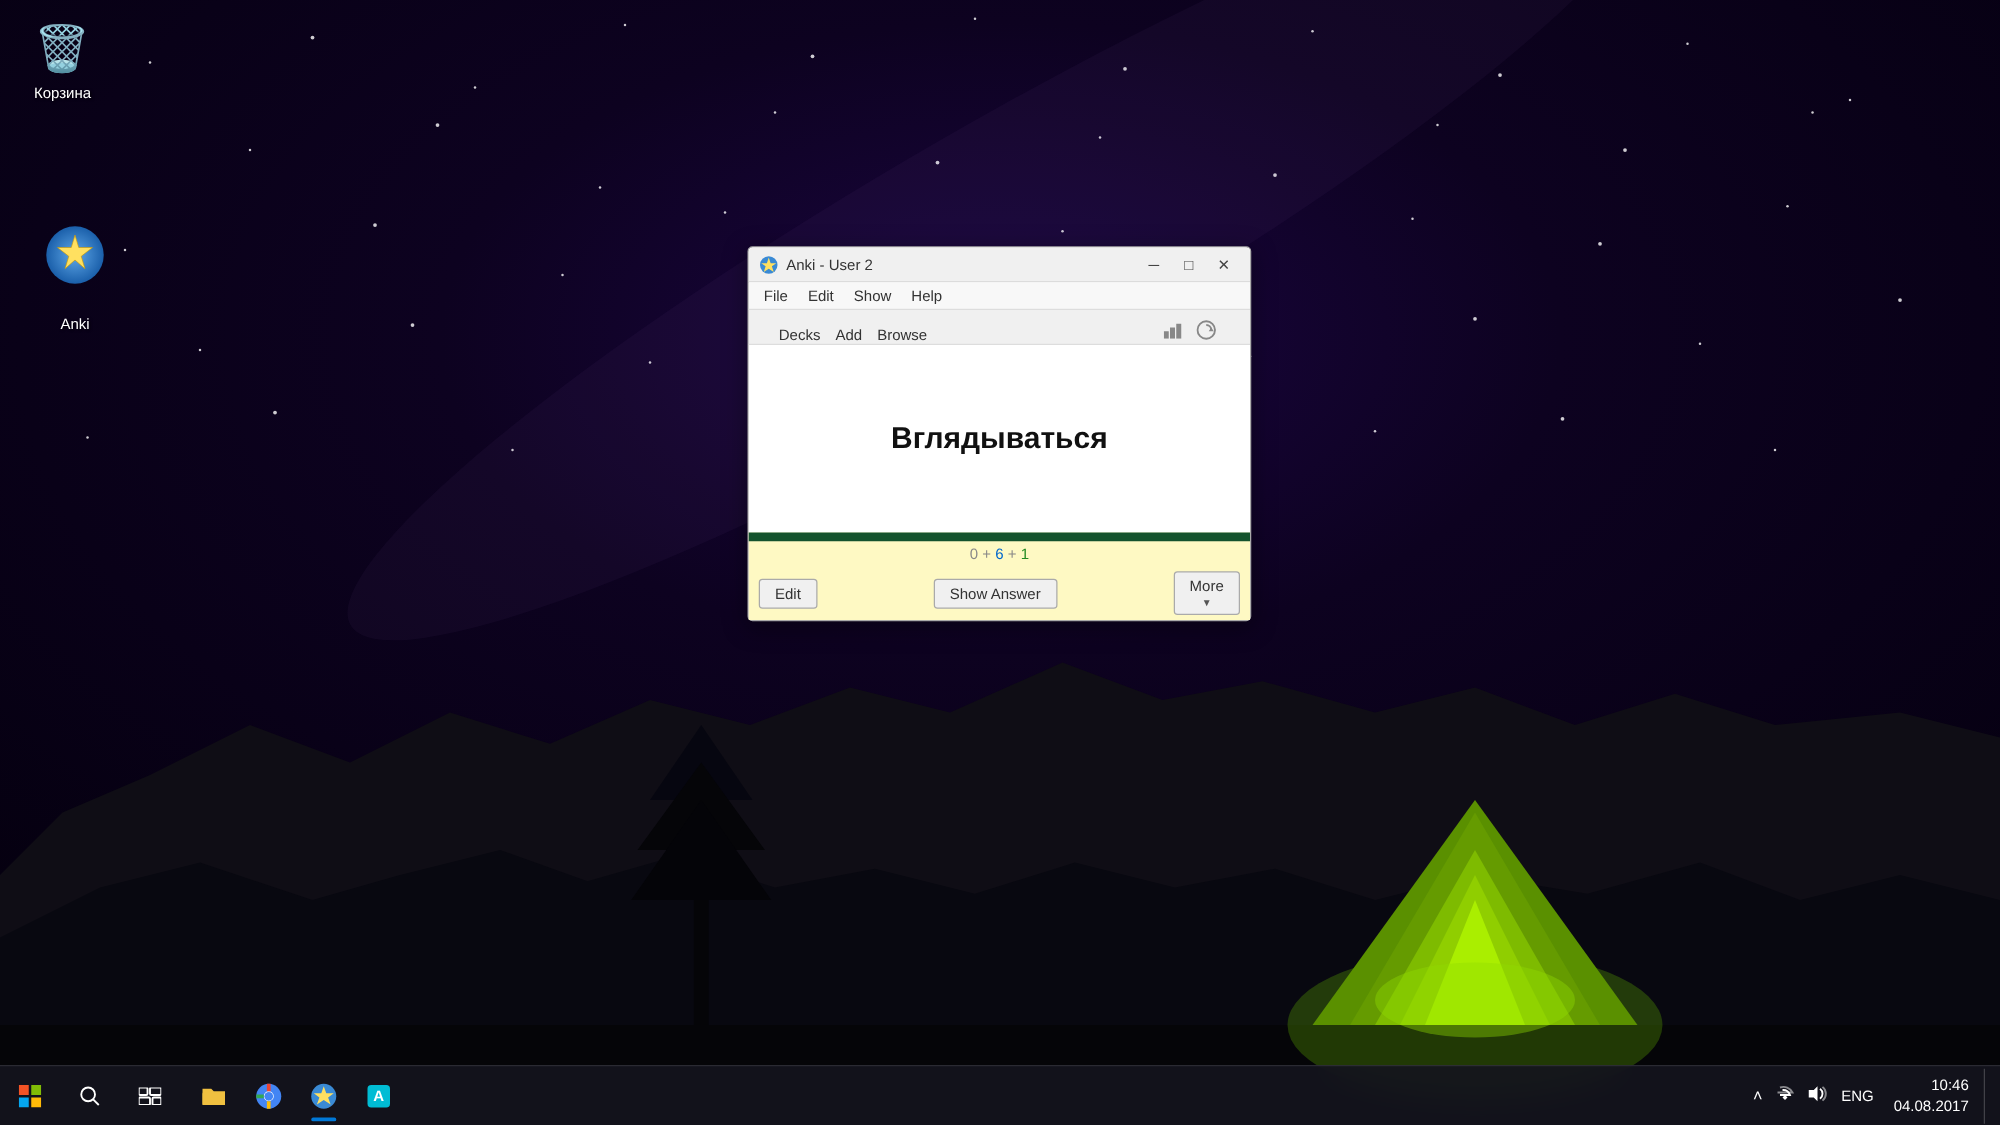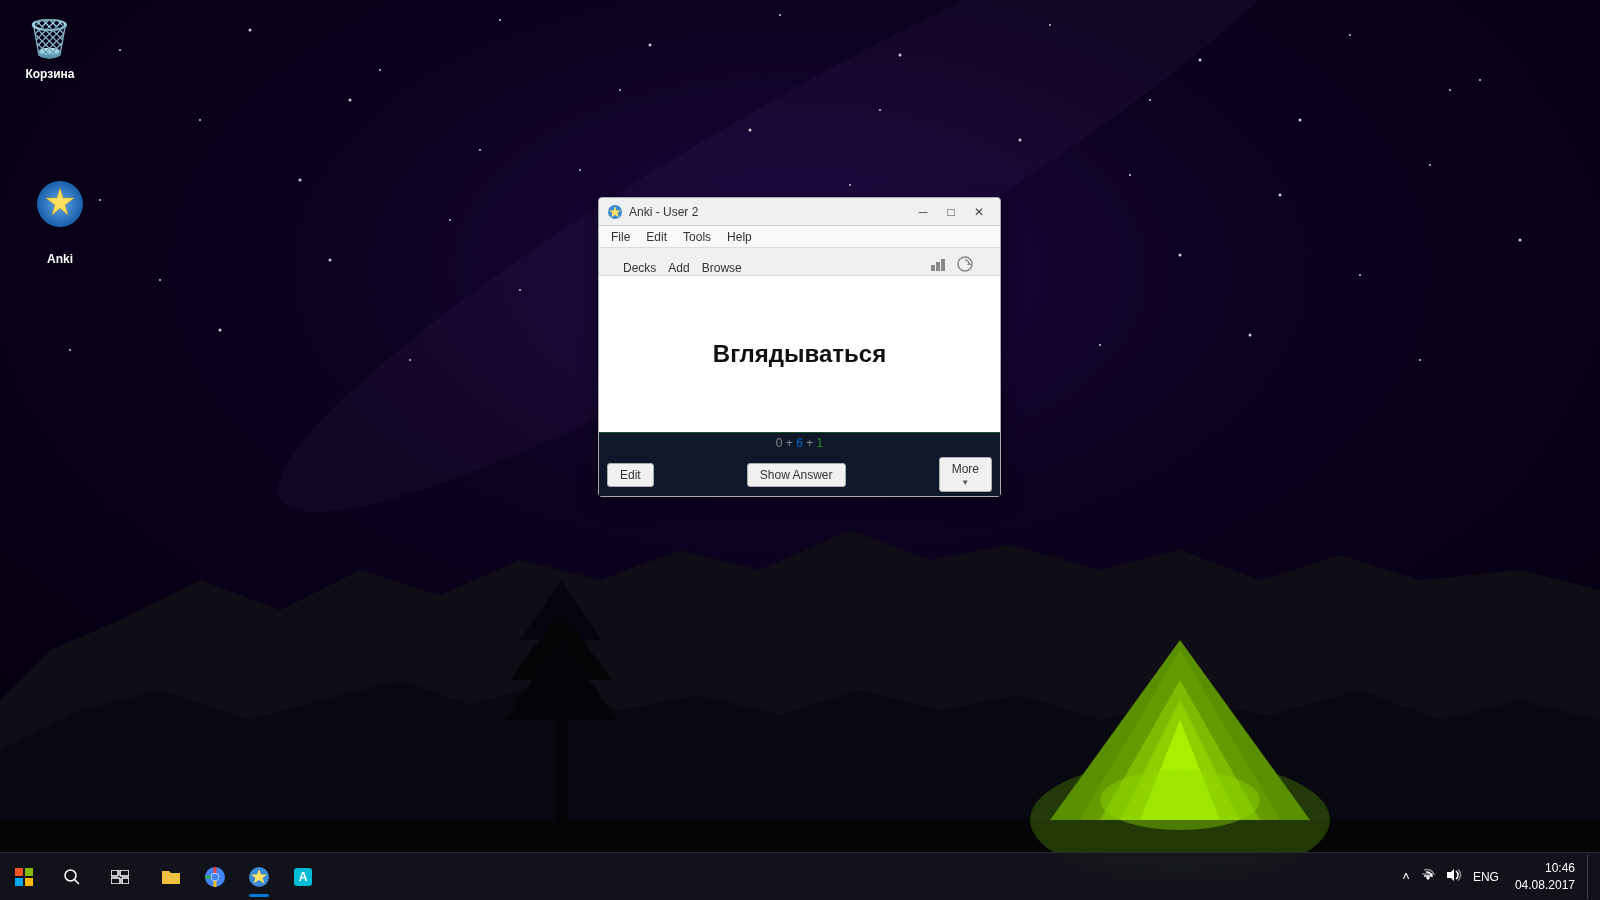--- a/index.html
+++ b/index.html
@@ -45,21 +45,20 @@
       font-size: 36px;
       margin-bottom: 4px;
     }
 
     .desktop-icon .icon-label {
       color: white;
       font-size: 12px;
       text-align: center;
       text-shadow: 1px 1px 2px rgba(0,0,0,0.8);
       word-break: break-word;
-      font-weight: bold;
     }
 
     
     .taskbar {
       position: absolute;
       bottom: 0;
       left: 0;
       width: 100%;
       height: 48px;
       background: rgba(20, 20, 30, 0.9);
@@ -300,22 +299,22 @@
     }
 
     .card-word {
       font-size: 24px;
       font-weight: bold;
       color: #111;
       font-family: Arial, sans-serif;
     }
 
     .window-footer {
-      border-top: 1px solid #14532d;
-      background: #0f172a;
+      border-top: 7px solid #14532d;
+      background: #fef9c3;
       flex-shrink: 0;
     }
 
     .card-counter {
       text-align: center;
       padding: 3px 0;
       font-size: 12px;
     }
 
     .counter-zero { color: #888; }
@@ -501,21 +500,21 @@
       <div class="window-controls">
         <div class="window-control">─</div>
         <div class="window-control">□</div>
         <div class="window-control close">✕</div>
       </div>
     </div>
 
     <div class="window-menubar">
       <div class="menu-item">File</div>
       <div class="menu-item">Edit</div>
-      <div class="menu-item">Tools</div>
+      <div class="menu-item">Show</div>
       <div class="menu-item">Help</div>
     </div>
 
     <div class="window-toolbar">
       <div class="toolbar-nav">
         <div class="toolbar-nav-item">Decks</div>
         <div class="toolbar-nav-item">Add</div>
         <div class="toolbar-nav-item">Browse</div>
       </div>
       <div class="toolbar-right">

